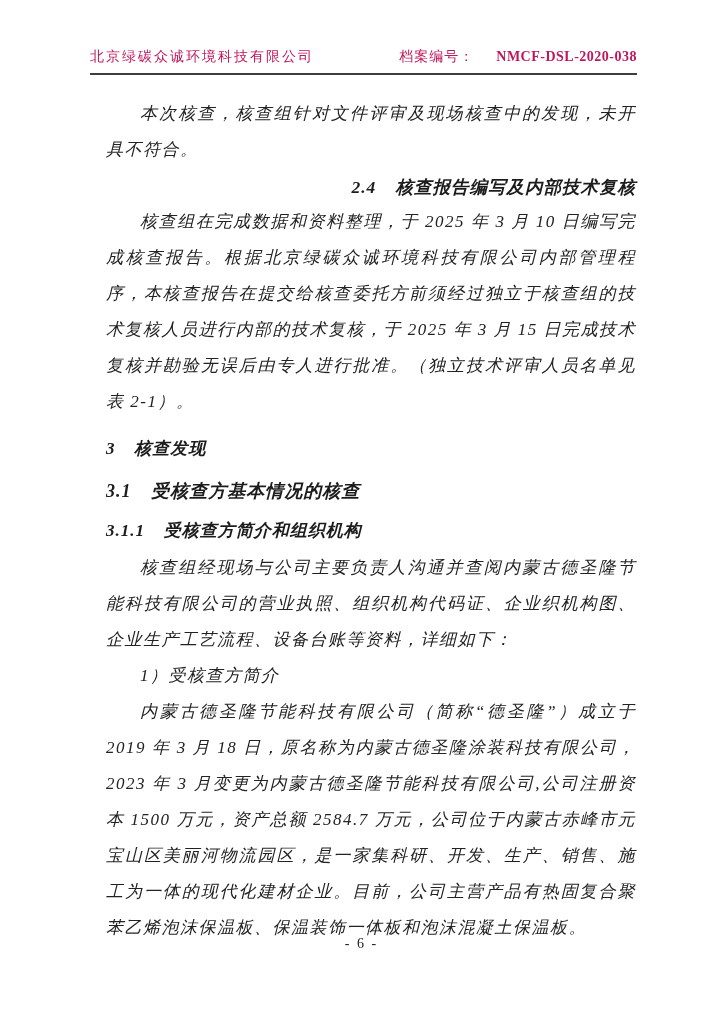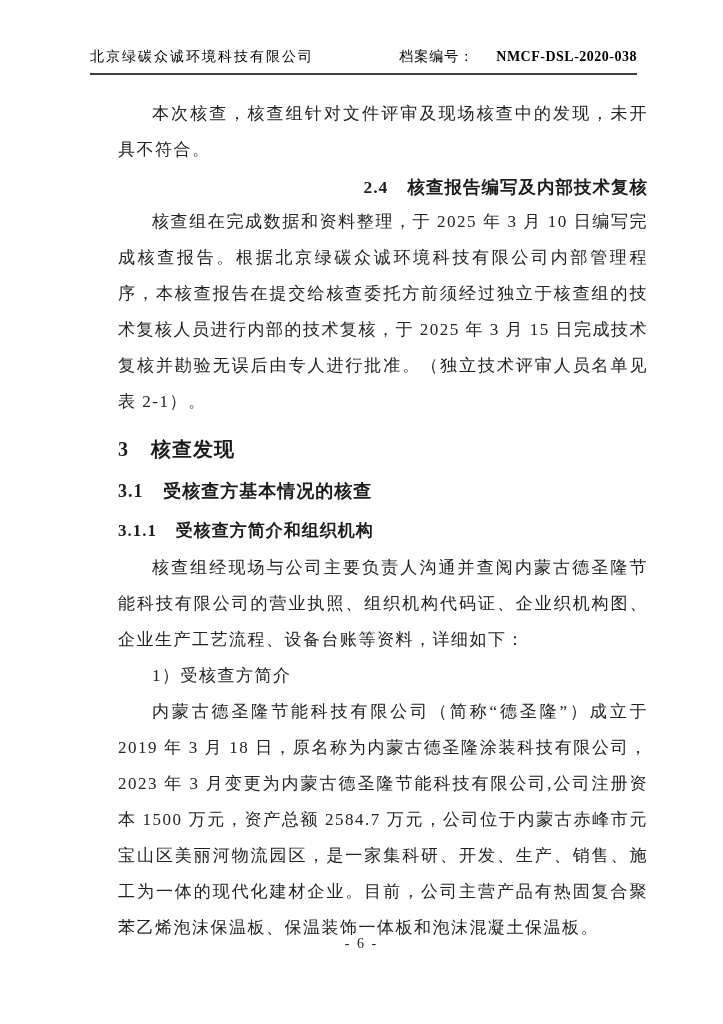--- a/index.html
+++ b/index.html
@@ -25,44 +25,45 @@
     position: absolute;
     left: 90px;
     right: 86px;
     top: 48px;
     display: flex;
     justify-content: space-between;
     align-items: baseline;
     padding-bottom: 7px;
     border-bottom: 2px solid #3e3e3e;
     font-size: 14px;
-    color: #000000;
+    color: #be185d;
   }
   .header .company {
     letter-spacing: 2px;
   }
   .header .archive {
     display: flex;
     align-items: baseline;
     gap: 8px;
   }
   .header .archive-label {
     letter-spacing: 1px;
     margin-right: 14px;
   }
   .header .archive-number {
     font-weight: bold;
     letter-spacing: 0.5px;
   }
   
   .content {
     position: absolute;
-    left: 118px;
+    left: 106px;
     width: 530px;
     top: 96px;
+    font-style: italic;
   }
   .doc-p {
     margin: 0;
     font-size: 17px;
     line-height: 36px;
     letter-spacing: 1.5px;
     text-align: justify;
     text-indent: 2em;
     color: #222222;
   }
@@ -73,21 +74,21 @@
     letter-spacing: 1.5px;
     text-indent: 2em;
     color: #222222;
   }
   .h-l1, .h-l2, .h-l3 {
     margin: 0;
     font-weight: bold;
     color: #1c1c1c;
     letter-spacing: 1px;
   }
-  .h-l1 { font-size: 20px; line-height: 42px; margin-top: 8px; }
+  .h-l1 { font-size: 17px; line-height: 42px; margin-top: 8px; }
   .h-l2 { font-size: 18px;   line-height: 42px; }
   .h-l2.first { font-size: 17.5px; line-height: 34px; margin-top: 2px; text-align: right; }
   .h-l3 { font-size: 17px;   line-height: 38px; }
   .h-num { margin-right: 1.1em; }
   
   .footer {
     position: absolute;
     left: 0;
     right: 0;
     top: 936px;

